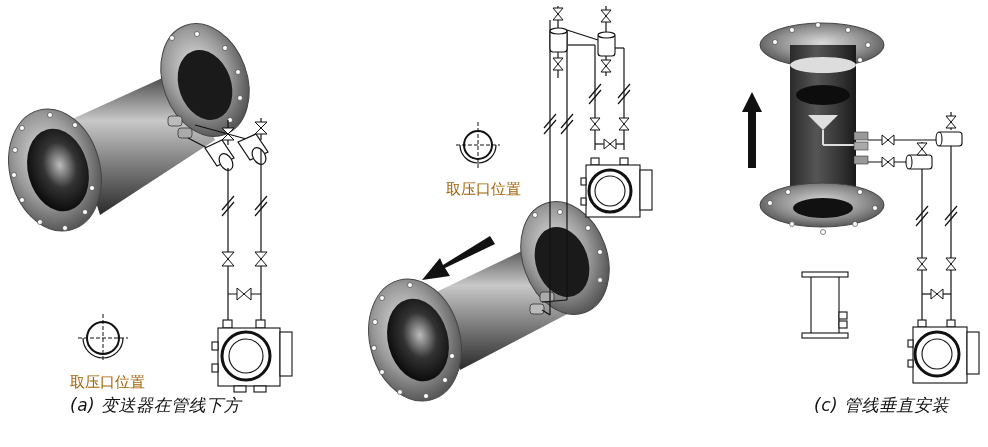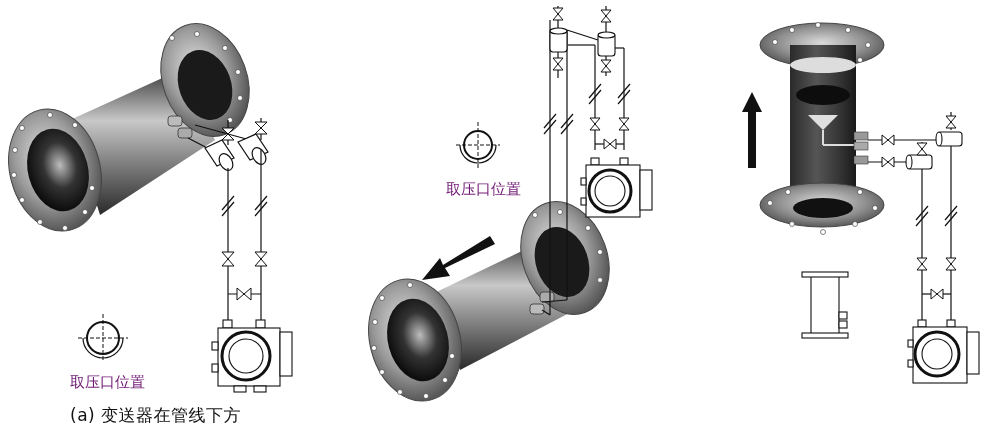--- a/index.html
+++ b/index.html
@@ -1,22 +1,22 @@
 <!DOCTYPE html>
 <html><head>
 <meta charset="utf-8">
 <style>
   html, body { margin:0; padding:0; background:#ffffff; }
   body { width:988px; height:447px; position:relative; overflow:hidden;
          font-family:"DejaVu Sans", "Liberation Sans", sans-serif; }
   .panel { position:absolute; top:0; height:447px; }
   .panel svg { position:absolute; left:0; top:0; }
-  .caption { position:absolute; top:404px; font-size:17px; color:#111; white-space:nowrap;
-             font-family:"DejaVu Sans", sans-serif; letter-spacing:0.5px; }
-  .tap-label { position:absolute; font-size:15px; color:#701a75; white-space:nowrap;
+  .caption { position:absolute; top:394px; font-size:17px; color:#111; white-space:nowrap;
+             font-family:"DejaVu Sans", sans-serif; letter-spacing:0.5px;font-style:italic; }
+  .tap-label { position:absolute; font-size:15px; color:#a16207; white-space:nowrap;
                font-family:"DejaVu Serif", "Liberation Serif", serif; }
 </style>
 </head>
 <body>
 
 <div class="panel" style="left:0;width:330px;">
   <svg width="330" height="447" viewBox="0 0 330 447">
     <defs>
       <radialGradient id="flgA" cx="45%" cy="40%" r="60%">
         <stop offset="0" stop-color="#e6e6e6"></stop>
@@ -328,13 +328,14 @@
     </g>
     <g stroke="#111" stroke-width="1.1" fill="#fff">
       <rect x="72" y="272" width="46" height="5"></rect>
       <rect x="72" y="333" width="46" height="5"></rect>
       <line x1="81" y1="277" x2="81" y2="333"></line>
         <line x1="109" y1="277" x2="109" y2="333"></line>
       <rect x="109" y="312" width="8" height="7"></rect>
         <rect x="109" y="321" width="8" height="7"></rect>
     </g>
   </svg>
+  <div class="caption" style="left:84px;">(c) 管线垂直安装</div>
 </div>
 
 </body></html>

